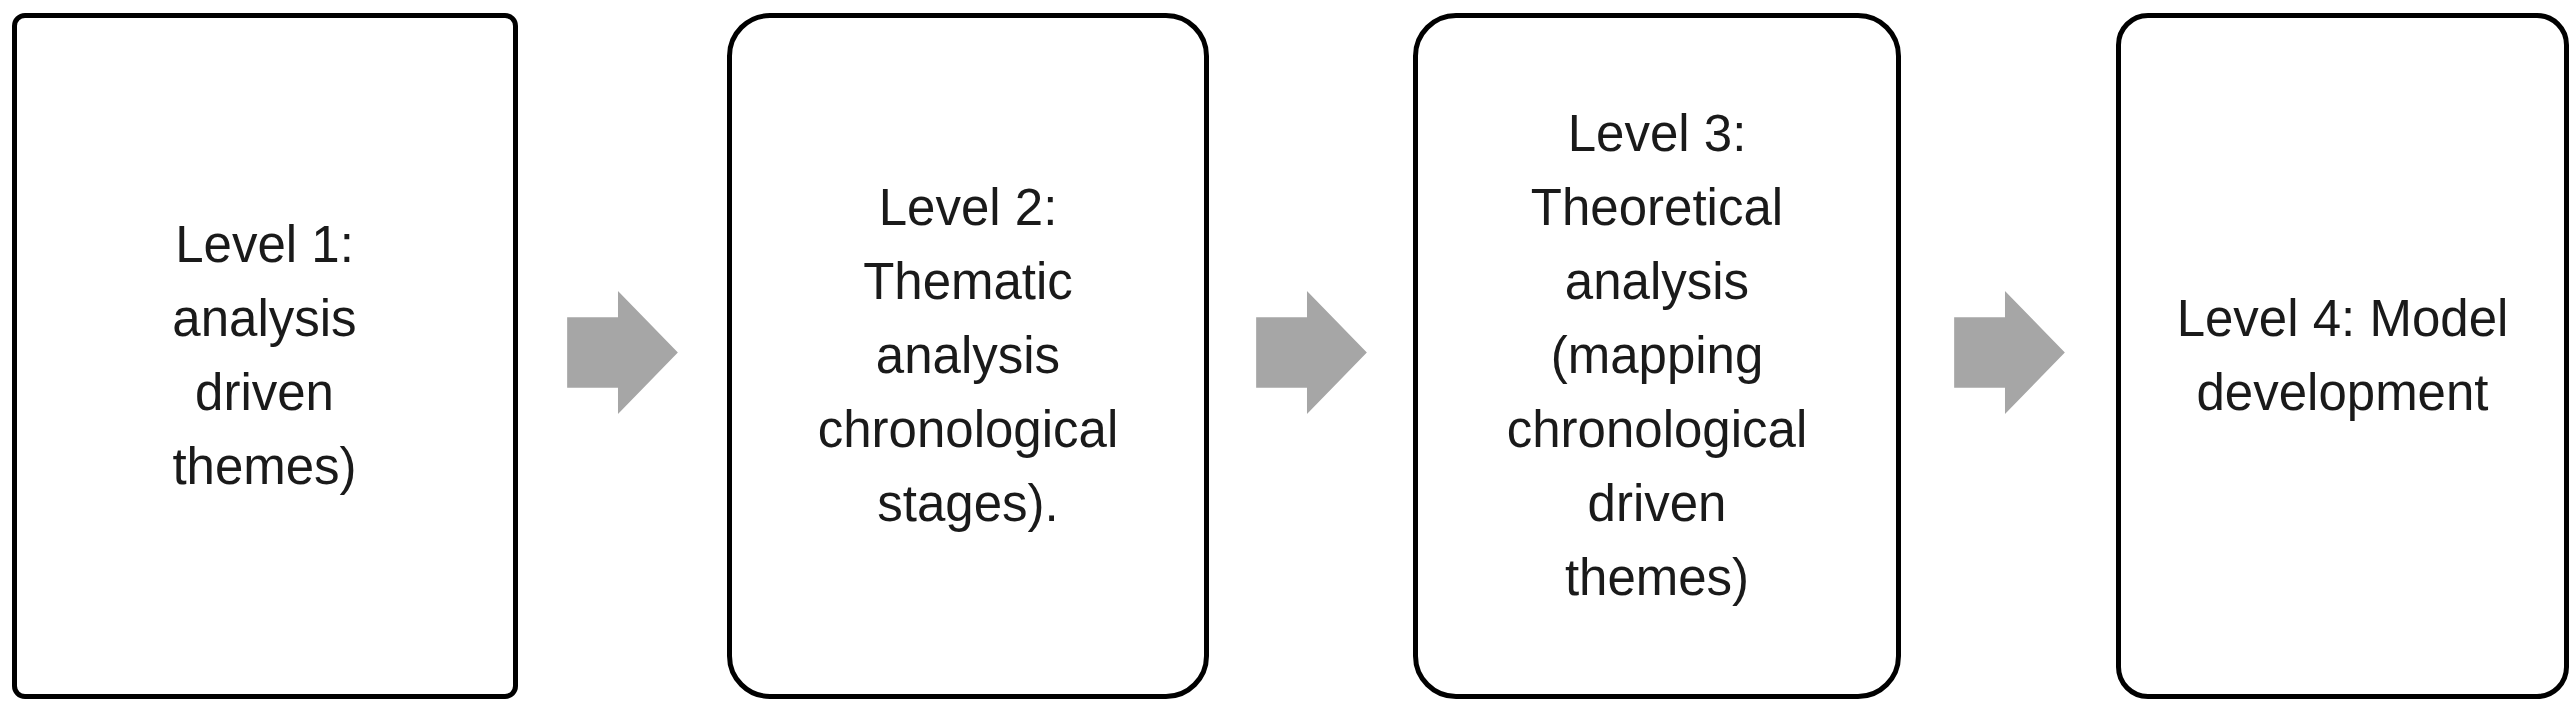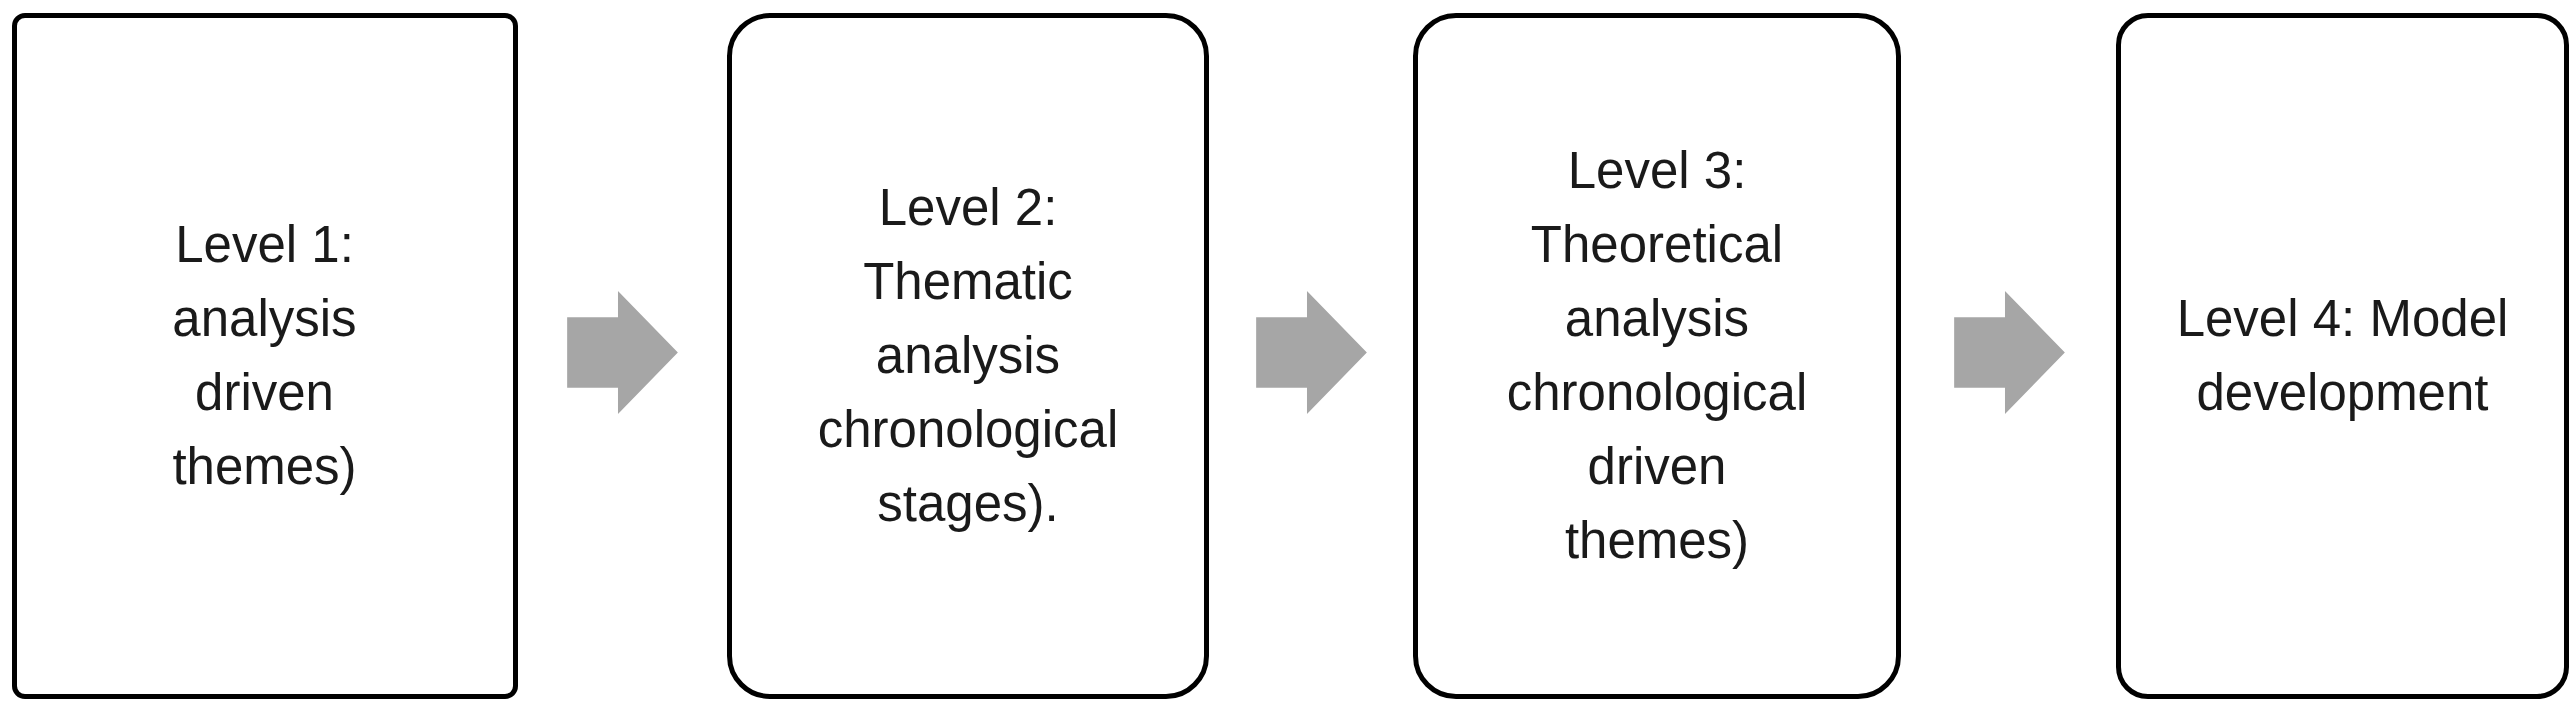--- a/index.html
+++ b/index.html
@@ -76,20 +76,21 @@
 
   <svg class="arrow arrow2" viewBox="0 0 135 150" xmlns="http://www.w3.org/2000/svg" aria-hidden="true">
     <polygon points="0,32 62,32 62,0 135,75 62,150 62,118 0,118" fill="#a6a6a6"></polygon>
   </svg>
 
   <div class="box box3">
     <div class="box-text">
       <div>Level 3:</div>
       <div>Theoretical</div>
       <div>analysis</div>
+      <div>(mapping</div>
       <div>chronological</div>
       <div>driven</div>
       <div>themes)</div>
     </div>
   </div>
 
   <svg class="arrow arrow3" viewBox="0 0 135 150" xmlns="http://www.w3.org/2000/svg" aria-hidden="true">
     <polygon points="0,32 62,32 62,0 135,75 62,150 62,118 0,118" fill="#a6a6a6"></polygon>
   </svg>
 

